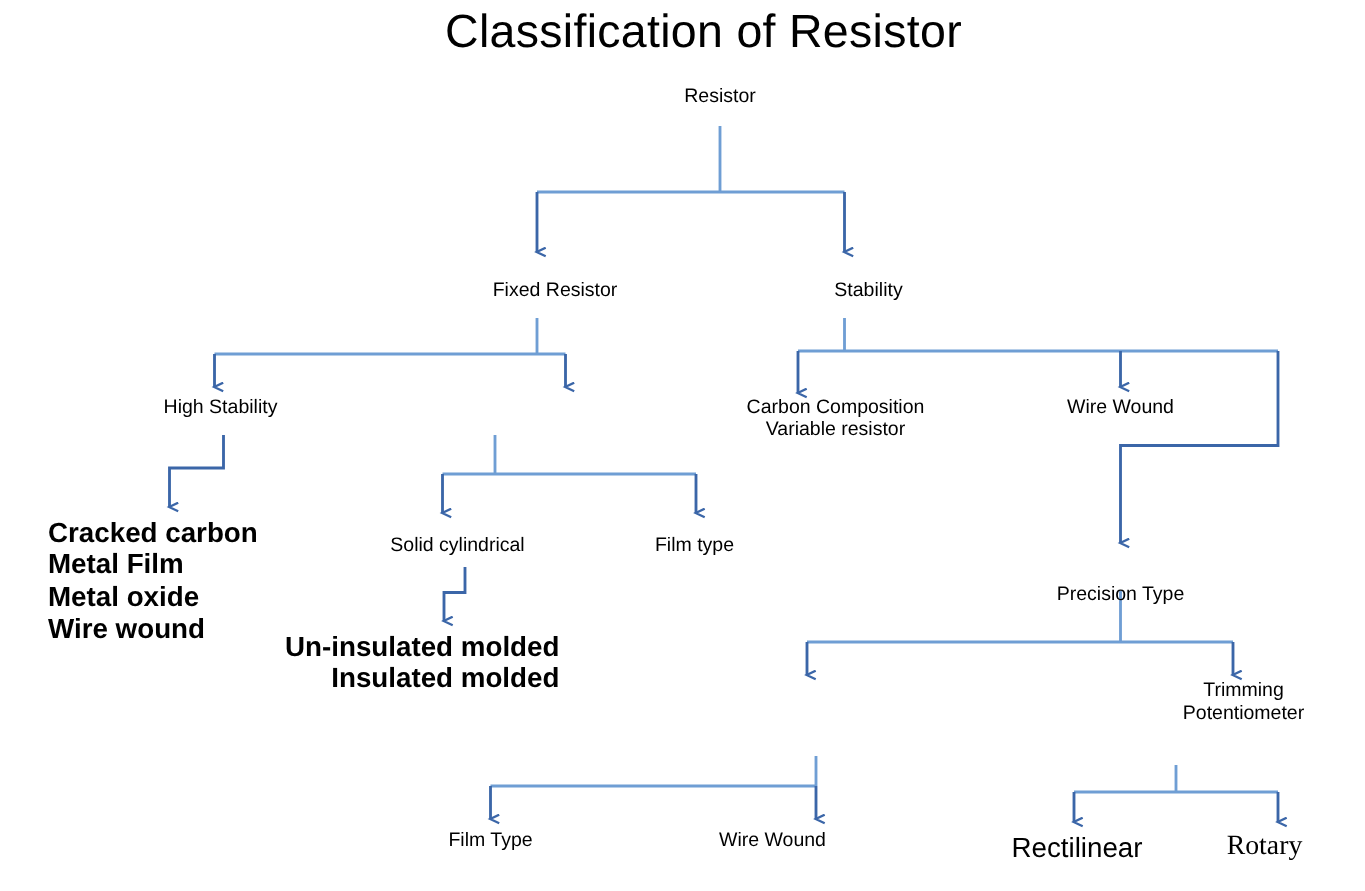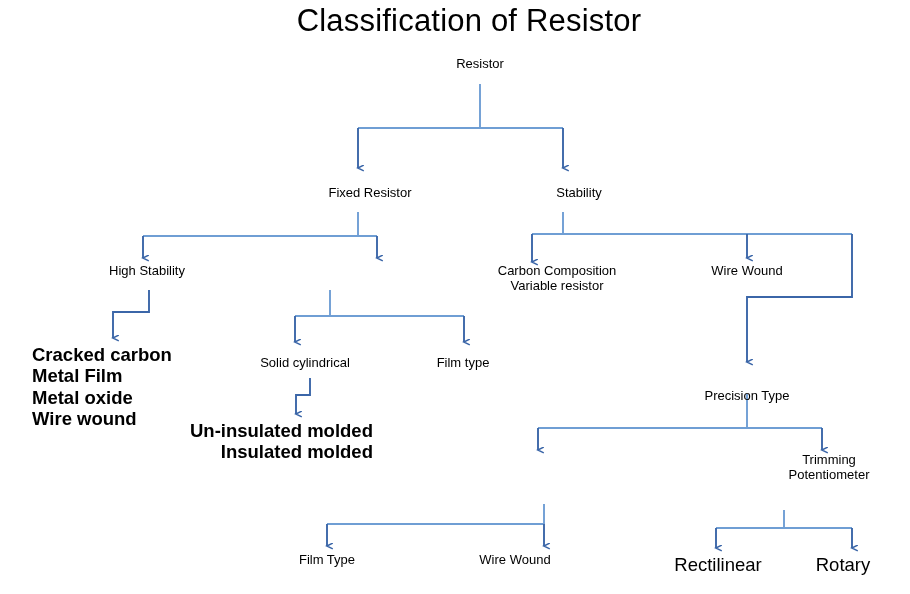--- a/index.html
+++ b/index.html
@@ -109,15 +109,15 @@
 
   <div class="node ctr t19" style="left:815px;top:452px;">Trimming
 Potentiometer</div>
 
   <div class="node ctr t19" style="left:313px;top:552px;">Film Type</div>
 
   <div class="node ctr t19" style="left:501px;top:552px;">Wire Wound</div>
 
   <div class="node ctr t18" style="left:704px;top:554px;">Rectilinear</div>
 
-  <div class="node ctr t18" style="left:829px;top:554px;">Rotary</div>
+  <div class="node ctr t18" style="left:829px;top:554px;font-family:Liberation Serif, serif;">Rotary</div>
 
 </div>
 
 </body></html>

